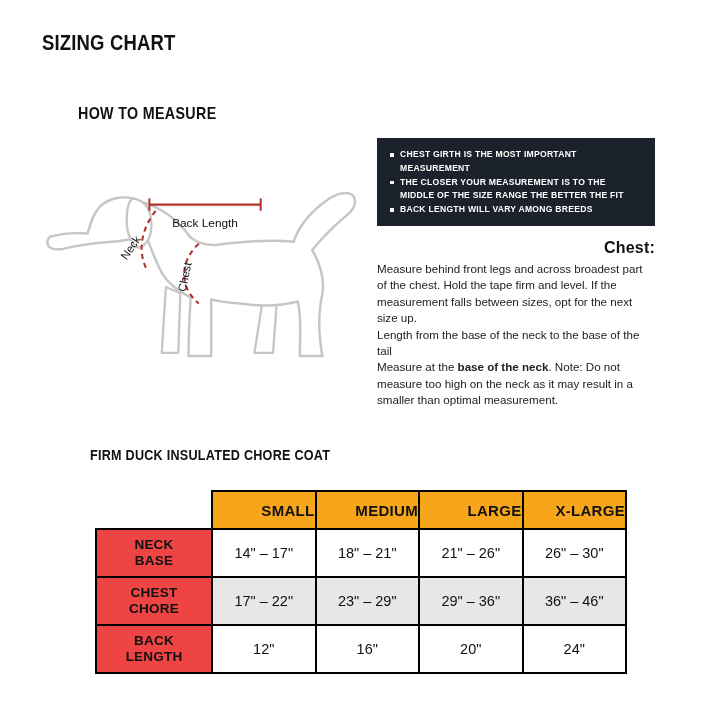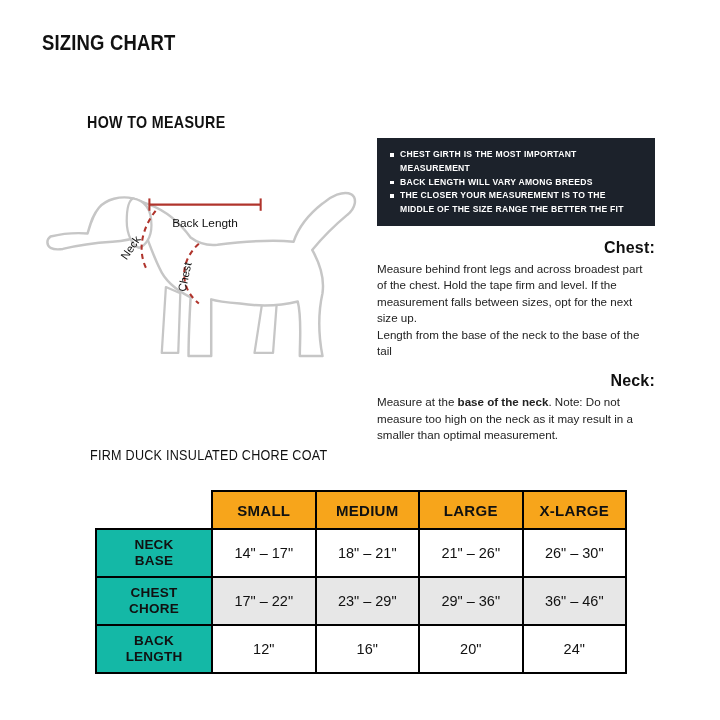--- a/index.html
+++ b/index.html
@@ -3,51 +3,51 @@
 <meta charset="utf-8">
 <style>
   html,body { margin:0; padding:0; background:#fff; }
   .page {
     position:relative; width:720px; height:684px; background:#fff;
     font-family:"Liberation Sans", sans-serif; color:#111; overflow:hidden;
   }
   .condensed { display:inline-block; transform:scaleX(.84); transform-origin:0 50%; white-space:nowrap; }
 
   .page-title { position:absolute; left:42px; top:30px; margin:0; font-size:22px; font-weight:800; letter-spacing:.2px; }
-  .how-title  { position:absolute; left:78px; top:104px; margin:9px; font-size:17px; font-weight:800; letter-spacing:.4px; }
+  .how-title  { position:absolute; left:78px; top:104px; margin:0; font-size:17px; font-weight:800; letter-spacing:.4px; }
 
   .diagram { position:absolute; left:34px; top:146px; width:340px; height:280px; }
   .diagram svg text { font-family:"Liberation Sans", sans-serif; }
 
   .right-col { position:absolute; left:377px; top:138px; width:278px; }
 
   .tipbox { background:#1C222B; padding:10px 28px 9px 12px; box-sizing:border-box; }
   .tipbox ul { margin:0; padding:0; }
   .tipbox li {
     list-style:none; position:relative; padding-left:11px; color:#fff;
     font-size:8.6px; font-weight:700; letter-spacing:.25px; line-height:1.6; text-transform:uppercase;
   }
   .tipbox li::before { content:""; position:absolute; left:1px; top:5px; width:3.5px; height:3.5px; background:#fff; }
 
   .measure-heading { margin:13px 0 4px 0; font-size:16px; font-weight:800; letter-spacing:.2px;text-align:right; }
   .measure-body { margin:0; font-size:11.6px; line-height:1.42; color:#222; }
   .measure-body b { font-weight:700; }
 
-  .product-title { position:absolute; left:90px; top:446px; margin:0; font-size:15px; font-weight:400; letter-spacing:.3px; }
+  .product-title { position:absolute; left:90px; top:446px; margin:0; font-size:15px; font-weight:700; letter-spacing:.3px; }
 
   table.size-table {
     position:absolute; left:95px; top:490px; width:530px;
     border-collapse:collapse; table-layout:fixed;
   }
   .size-table col.c0 { width:116px; }
   .size-table col.cx { width:103.5px; }
   .size-table th, .size-table td { border:2px solid #000; text-align:center; vertical-align:middle; padding:0; }
-  .size-table thead th { background:#F7A51B; height:36px; font-size:15px; font-weight:800; letter-spacing:.3px; }
+  .size-table thead th { background:#F7A51B; height:36px; font-size:15px; font-weight:800; letter-spacing:.3px;text-align:right; }
   .size-table td.blank { border:none; background:#fff; }
-  .size-table th.rowlabel { background:#14b8a6; font-size:13.5px; font-weight:800; line-height:1.18; letter-spacing:.2px; }
+  .size-table th.rowlabel { background:#ef4444; font-size:13.5px; font-weight:800; line-height:1.18; letter-spacing:.2px; }
   .size-table th.rowlabel .wrap { display:block; width:64px; margin:0 auto; }
   .size-table tbody tr { height:48px; }
   .size-table td.data { background:#fff; font-size:14.5px; font-weight:400; color:#111; }
   .size-table tr.alt td.data { background:#E7E7E7; }
 </style>
 </head>
 <body>
 
 <div class="page">
 
@@ -77,31 +77,30 @@
 
       <path d="M160,94 C142,110 140,136 160,152" fill="none" stroke="#B0342C" stroke-width="2" stroke-dasharray="5 4"></path>
       <text transform="translate(150,127) rotate(-78)" text-anchor="middle" font-size="11" fill="#111">Chest</text>
     </svg>
   </div>
 
   <div class="right-col">
     <div class="tipbox">
       <ul>
         <li><span>CHEST GIRTH IS THE MOST IMPORTANT MEASUREMENT</span></li>
+        <li><span>THE CLOSER YOUR MEASUREMENT IS TO THE MIDDLE OF THE SIZE RANGE THE BETTER THE FIT</span></li>
         <li><span>BACK LENGTH WILL VARY AMONG BREEDS</span></li>
-        <li><span>THE CLOSER YOUR MEASUREMENT IS TO THE MIDDLE OF THE SIZE RANGE THE BETTER THE FIT</span></li>
       </ul>
     </div>
 
     <h3 class="measure-heading">Chest:</h3>
     <p class="measure-body">Measure behind front legs and across broadest part of the chest. Hold the tape firm and level. If the measurement falls between sizes, opt for the next size up.</p>
 
     <p class="measure-body">Length from the base of the neck to the base of the tail</p>
 
-    <h3 class="measure-heading">Neck:</h3>
     <p class="measure-body"><span>Measure at the </span><b>base of the neck</b><span>. Note: Do not measure too high on the neck as it may result in a smaller than optimal measurement.</span></p>
   </div>
 
   <h3 class="product-title"><span class="condensed">FIRM DUCK INSULATED CHORE COAT</span></h3>
 
   <table class="size-table">
     <colgroup>
         <col class="c0">
         <col class="cx">
         <col class="cx">

